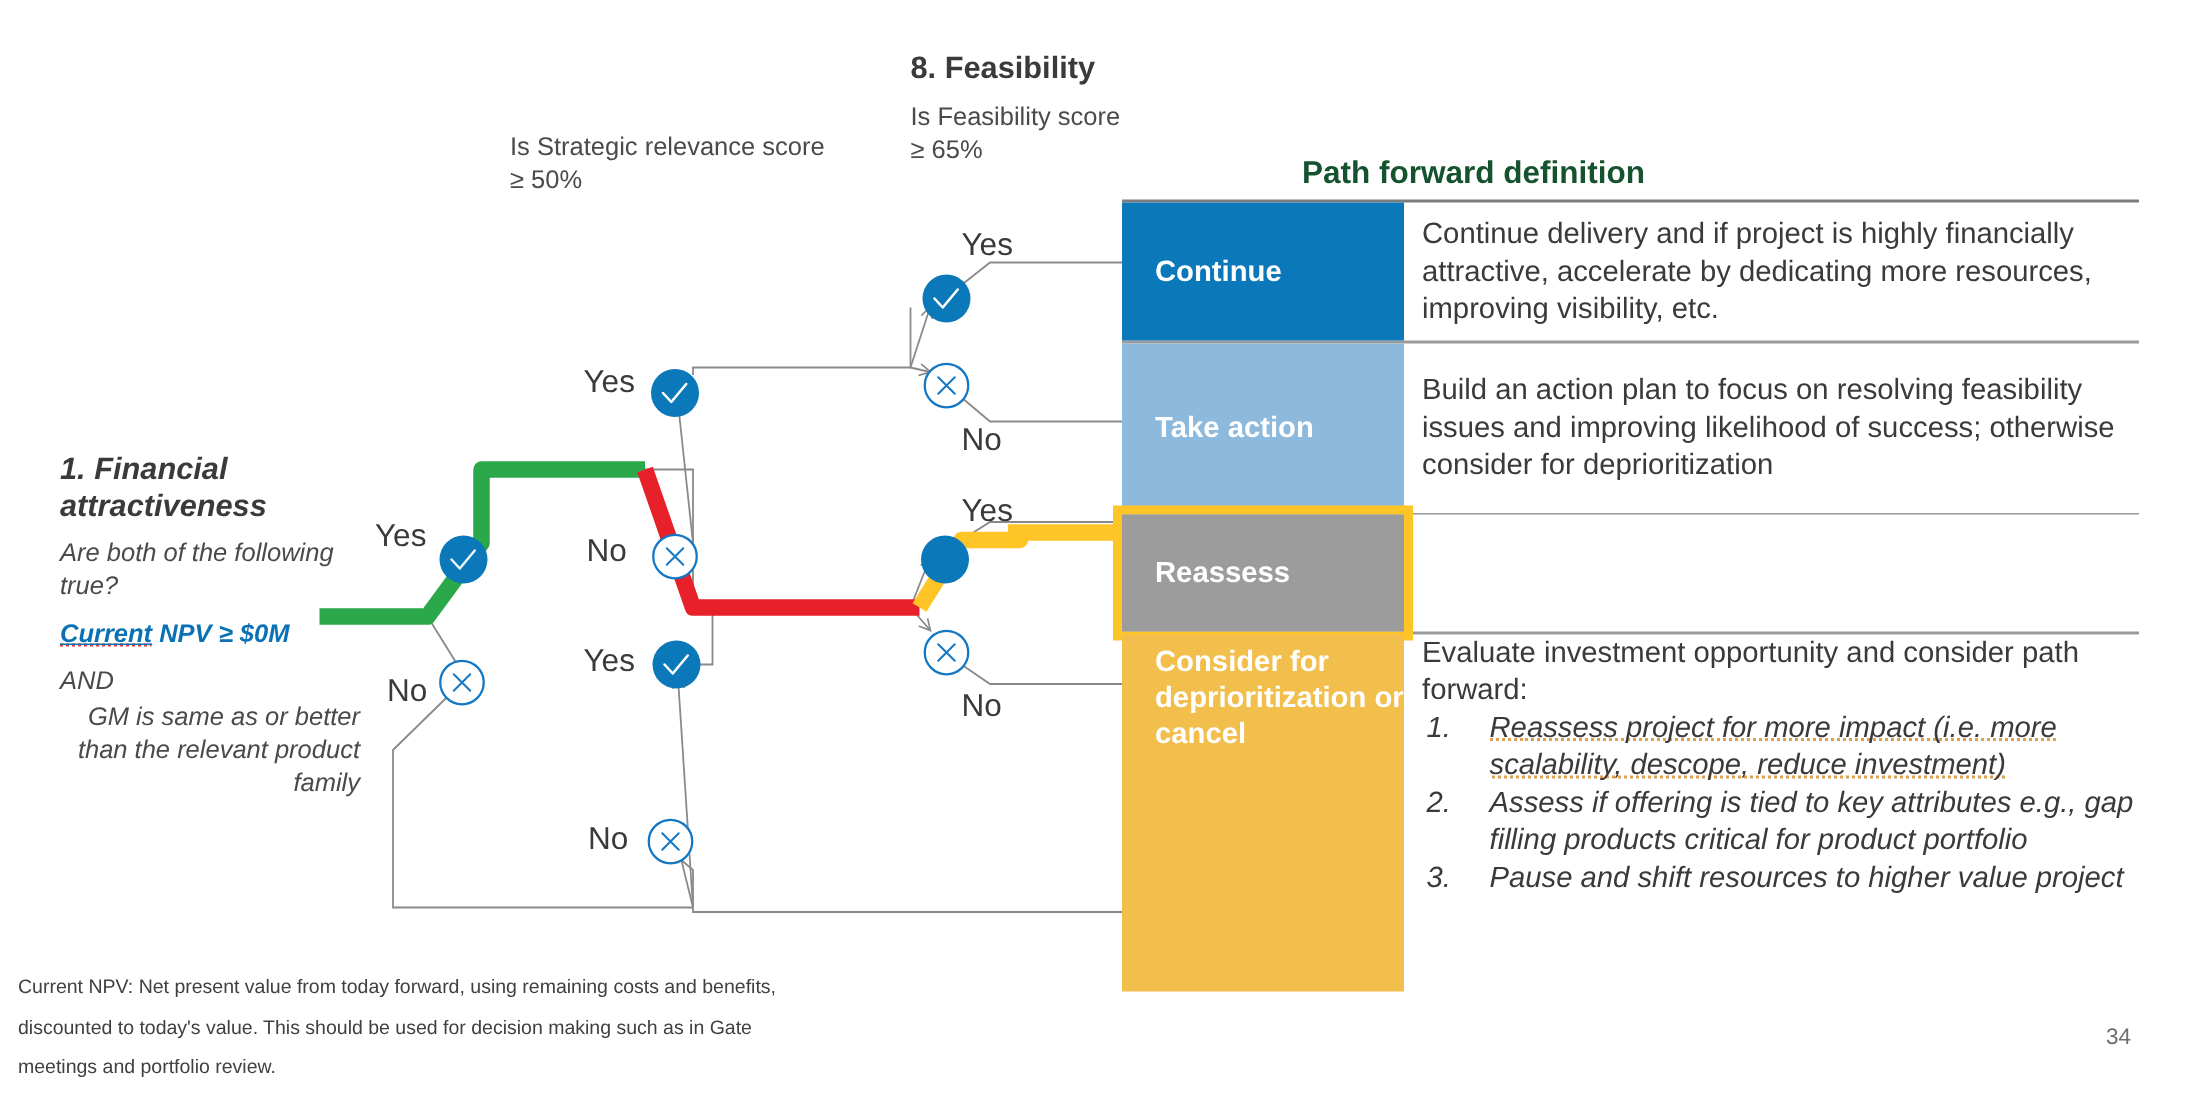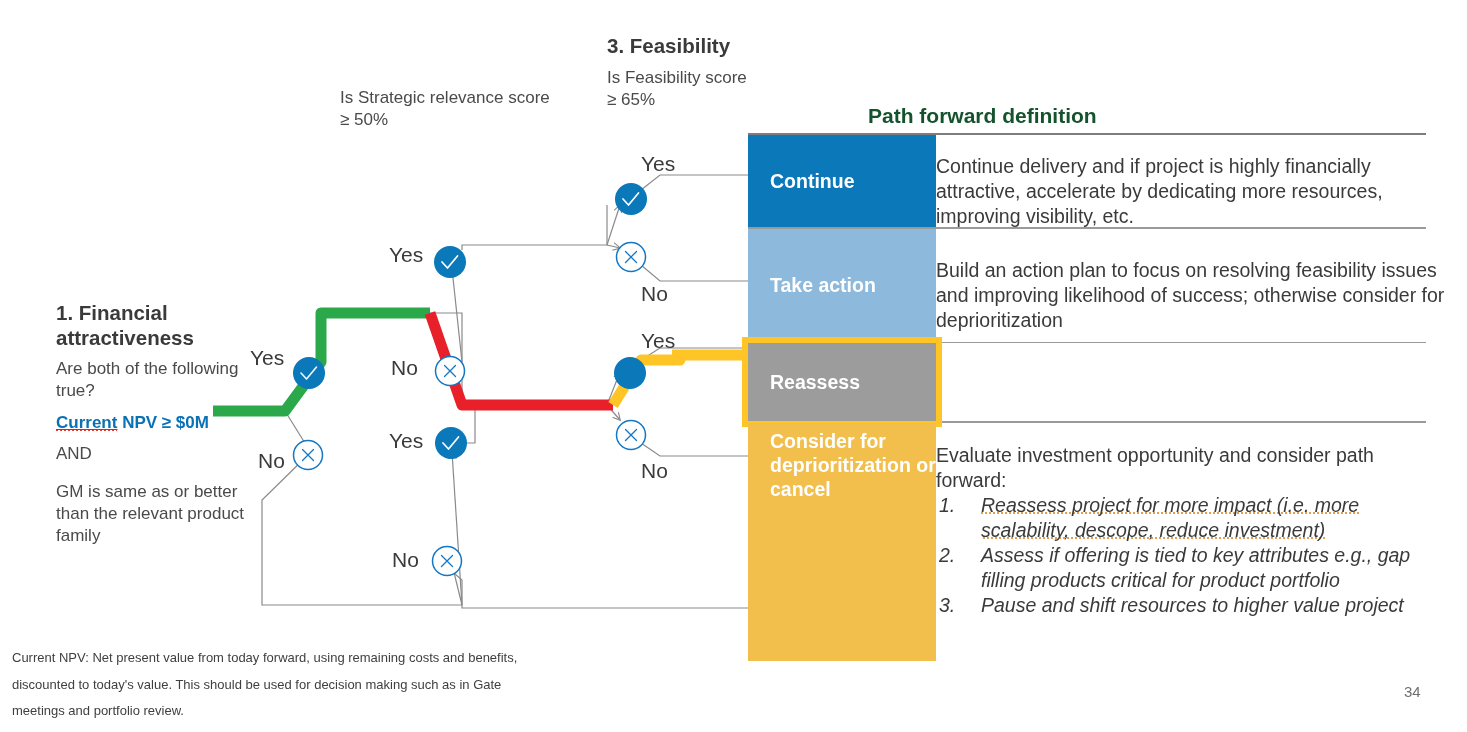--- a/index.html
+++ b/index.html
@@ -47,23 +47,22 @@
   .panel-rule{height:2px;background:#7D7D7D;width:678px;margin-top:4px;}
   .row-rule{height:1.5px;background:#9A9A9A;width:678px;}
 
   .prow{display:flex;align-items:stretch;position:relative;}
   .chip{
     width:188px;flex:0 0 188px;display:flex;align-items:center;
     color:#ffffff;font-weight:bold;font-size:19.5px;line-height:24px;
     padding-left:22px;box-sizing:border-box;
   }
   .rowtext{
-    flex:1;padding-left:0;font-size:19.5px;line-height:25px;color:#3A3A3A;
+    flex:1;padding-left:12px;font-size:19.5px;line-height:25px;color:#3A3A3A;
     box-sizing:border-box;
-    margin-top:20px;
   }
   .rowtext p{margin:0;}
   ol.sublist{margin:0;padding:0;list-style:none;counter-reset:li;}
   ol.sublist li{
     counter-increment:li;position:relative;padding-left:45px;margin:0;font-style:italic;
   }
   ol.sublist li:before{
     content:counter(li) ".";position:absolute;left:3px;top:0;
   }
   .spell{
@@ -178,39 +177,39 @@
   <g>
     <circle cx="630" cy="373" r="16" fill="#0A78B9"></circle>
   </g>
 
   <g>
     <circle cx="631" cy="435" r="14.5" fill="#ffffff" stroke="#1477C4" stroke-width="1.5"></circle>
     <path d="M625.5,429.5 l11,11 M636.5,429.5 l-11,11" stroke="#1477C4" stroke-width="1.3" stroke-linecap="round"></path>
   </g>
 </svg>
 
-<div class="abs" style="left:56px;top:300px;width:200px;">
+<div class="abs" style="left:40px;top:300px;width:200px;font-style:italic;">
   <div class="stage-title">
     <span>1. Financial</span><br>
     <span>attractiveness</span>
   </div>
   <div class="stage-sub" style="margin-top:8px;">Are both of the following true?</div>
   <div class="stage-sub strong-link" style="margin-top:10px;">
     <span class="link-word">Current</span><span> NPV ≥ $0M</span>
   </div>
   <div class="stage-sub" style="margin-top:9px;">AND</div>
-  <div class="stage-sub" style="margin-top:16px;">GM is same as or better than the relevant product family</div>
+  <div class="stage-sub" style="margin-top:2px;text-align:right;">GM is same as or better than the relevant product family</div>
 </div>
 
 <div class="abs" style="left:340px;top:78px;width:215px;">
   <div class="stage-sub" style="margin-top:9px;">Is Strategic relevance score ≥ 50%</div>
 </div>
 
 <div class="abs" style="left:607px;top:33px;width:150px;">
-  <div class="stage-title">3. Feasibility</div>
+  <div class="stage-title">8. Feasibility</div>
   <div class="stage-sub" style="margin-top:9px;">Is Feasibility score ≥ 65%</div>
 </div>
 
 <div class="abs node-label" style="left:250px;top:347px;">Yes</div>
 <div class="abs node-label" style="left:258px;top:450px;">No</div>
 
 <div class="abs node-label" style="left:389px;top:244px;">Yes</div>
 <div class="abs node-label" style="left:391px;top:357px;">No</div>
 <div class="abs node-label" style="left:389px;top:430px;">Yes</div>
 <div class="abs node-label" style="left:392px;top:549px;">No</div>

